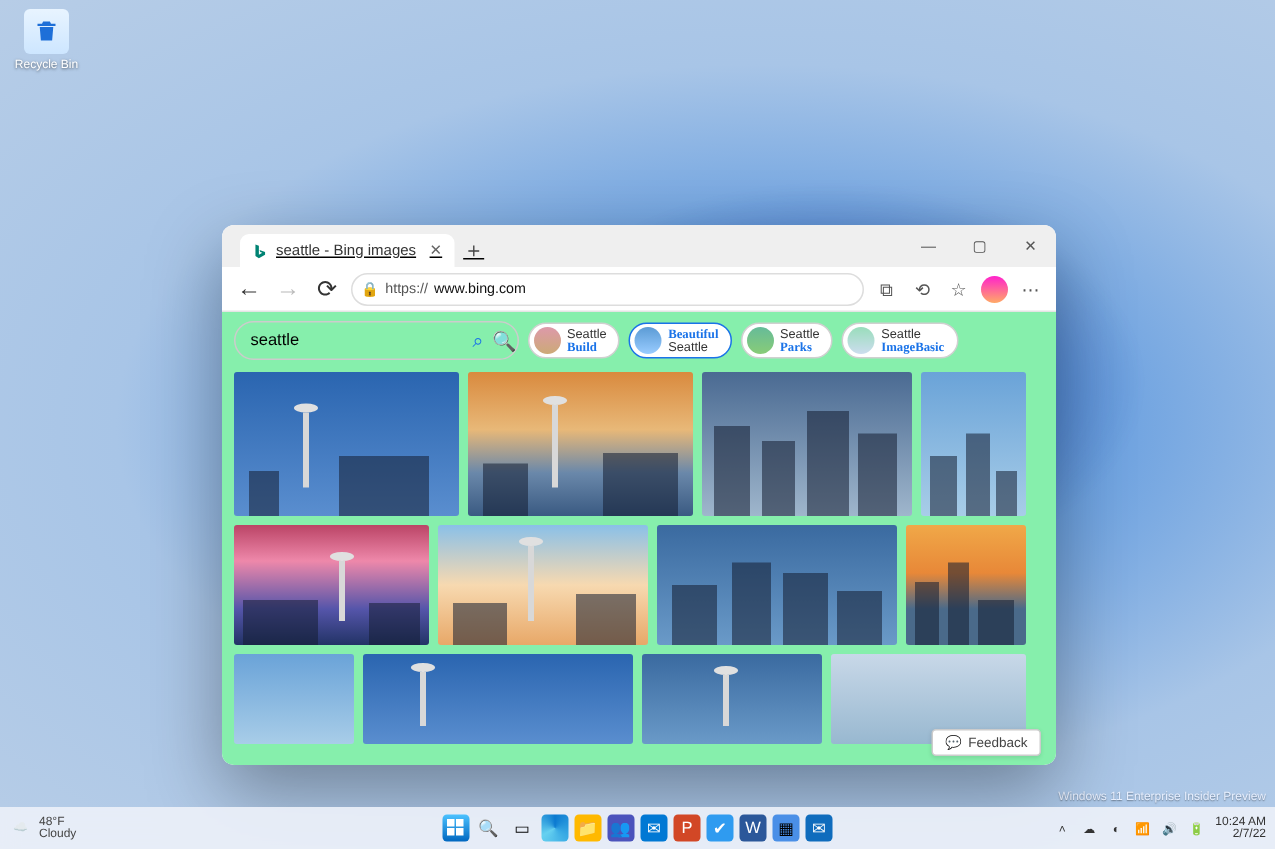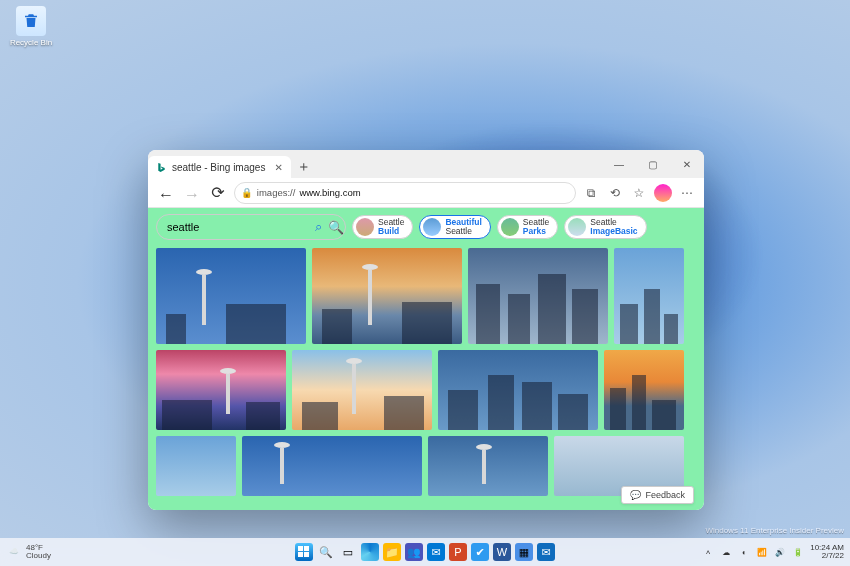--- a/index.html
+++ b/index.html
@@ -26,21 +26,21 @@
   
   .watermark { position: absolute; right: 6px; bottom: 30px; text-align: center; color: #e8f0ff; font-size: 8px; line-height: 1.3; text-shadow: 0 1px 1px rgba(0,0,0,.4); }
 
   
   .window {
     position: absolute; left: 148px; top: 150px; width: 556px; height: 360px;
     background: #fff; border-radius: 8px; box-shadow: 0 18px 50px rgba(0,0,0,.35);
     display: flex; flex-direction: column; overflow: hidden;
   }
   .titlebar { display: flex; align-items: center; height: 28px; background: #efefef; }
-  .tabs { display: flex; align-items: flex-end; height: 100%; padding-left: 0; }
+  .tabs { display: flex; align-items: flex-end; height: 100%; padding-left: 12px; text-decoration: underline; }
   .tab { display: flex; align-items: center; gap: 5px; background: #fff; border-radius: 6px 6px 0 0; padding: 4px 8px; font-size: 10px; color: #333; height: 22px; margin-top: 6px; }
   .tab .favicon { width: 11px; height: 11px; }
   .tab .close { color: #666; font-size: 10px; margin-left: 4px; }
   .newtab { width: 22px; height: 22px; display:flex; align-items:center; justify-content:center; color:#444; font-size:14px; margin-left: 2px; }
   .win-controls { margin-left: auto; display: flex; }
   .win-controls div { width: 34px; height: 28px; display:flex; align-items:center; justify-content:center; color:#555; font-size:10px; }
 
   .toolbar { display:flex; align-items:center; gap:6px; padding: 4px 8px; height: 30px; background:#fff; border-bottom:1px solid #e4e4e4; }
   .nav-btn { width:20px; height:20px; display:flex; align-items:center; justify-content:center; color:#333; border-radius:4px; }
   .nav-btn.dis { color:#bbb; }
@@ -60,21 +60,21 @@
   .mag { color:#1a73e8; font-size:13px; }
 
   .suggestions { display:flex; gap:6px; }
   .chip { display:flex; align-items:center; gap:4px; border:1px solid #d0d0d0; border-radius:14px; padding:2px 8px 2px 3px; font-size:8.5px; color:#333; line-height:1.05; background:#fff; }
   .chip.active { border-color:#1a73e8; }
   .chip .thumb { width:18px; height:18px; border-radius:50%; background:#7aa; }
   .chip .t1 { background: linear-gradient(#d9a,#ca7); }
   .chip .t2 { background: linear-gradient(#5b9bd5,#9cf); }
   .chip .t3 { background: linear-gradient(#6b9,#8c7); }
   .chip .t4 { background: linear-gradient(#9db,#cde); }
-  .chip b { color:#1a73e8; font-weight:600; }
+  .chip b { color:#1a73e8; font-weight:600;font-family:Liberation Serif, serif; }
 
   .grid { padding:4px 8px; display:flex; flex-direction:column; gap:6px; }
   .row { display:flex; gap:6px; }
   .img { border-radius:2px; position:relative; overflow:hidden; }
 
   
   .sky-a { background: linear-gradient(#2a65b0,#5a8ecf); }
   .sky-b { background: linear-gradient(#d98a3e 0%,#e8b878 40%,#6a88aa 70%,#3a5a82 100%); }
   .sky-c { background: linear-gradient(#4a6a92,#9fb6cc); }
   .sky-d { background: linear-gradient(#b46,#e8a 30%,#55a 70%,#236 100%); }
@@ -136,21 +136,21 @@
       <div>✕</div>
     </div>
   </div>
 
   <div class="toolbar">
     <div class="nav-btn">←</div>
     <div class="nav-btn dis">→</div>
     <div class="nav-btn">⟳</div>
     <div class="urlbar">
       <span class="lock">🔒</span>
-      <span>images://</span>
+      <span>https://</span>
         <span class="host">www.bing.com</span>
     </div>
     <div class="tb-icons">
       <div class="ic">⧉</div>
       <div class="ic">⟲</div>
       <div class="ic">☆</div>
       <div class="avatar"></div>
       <div class="ic">⋯</div>
     </div>
   </div>

